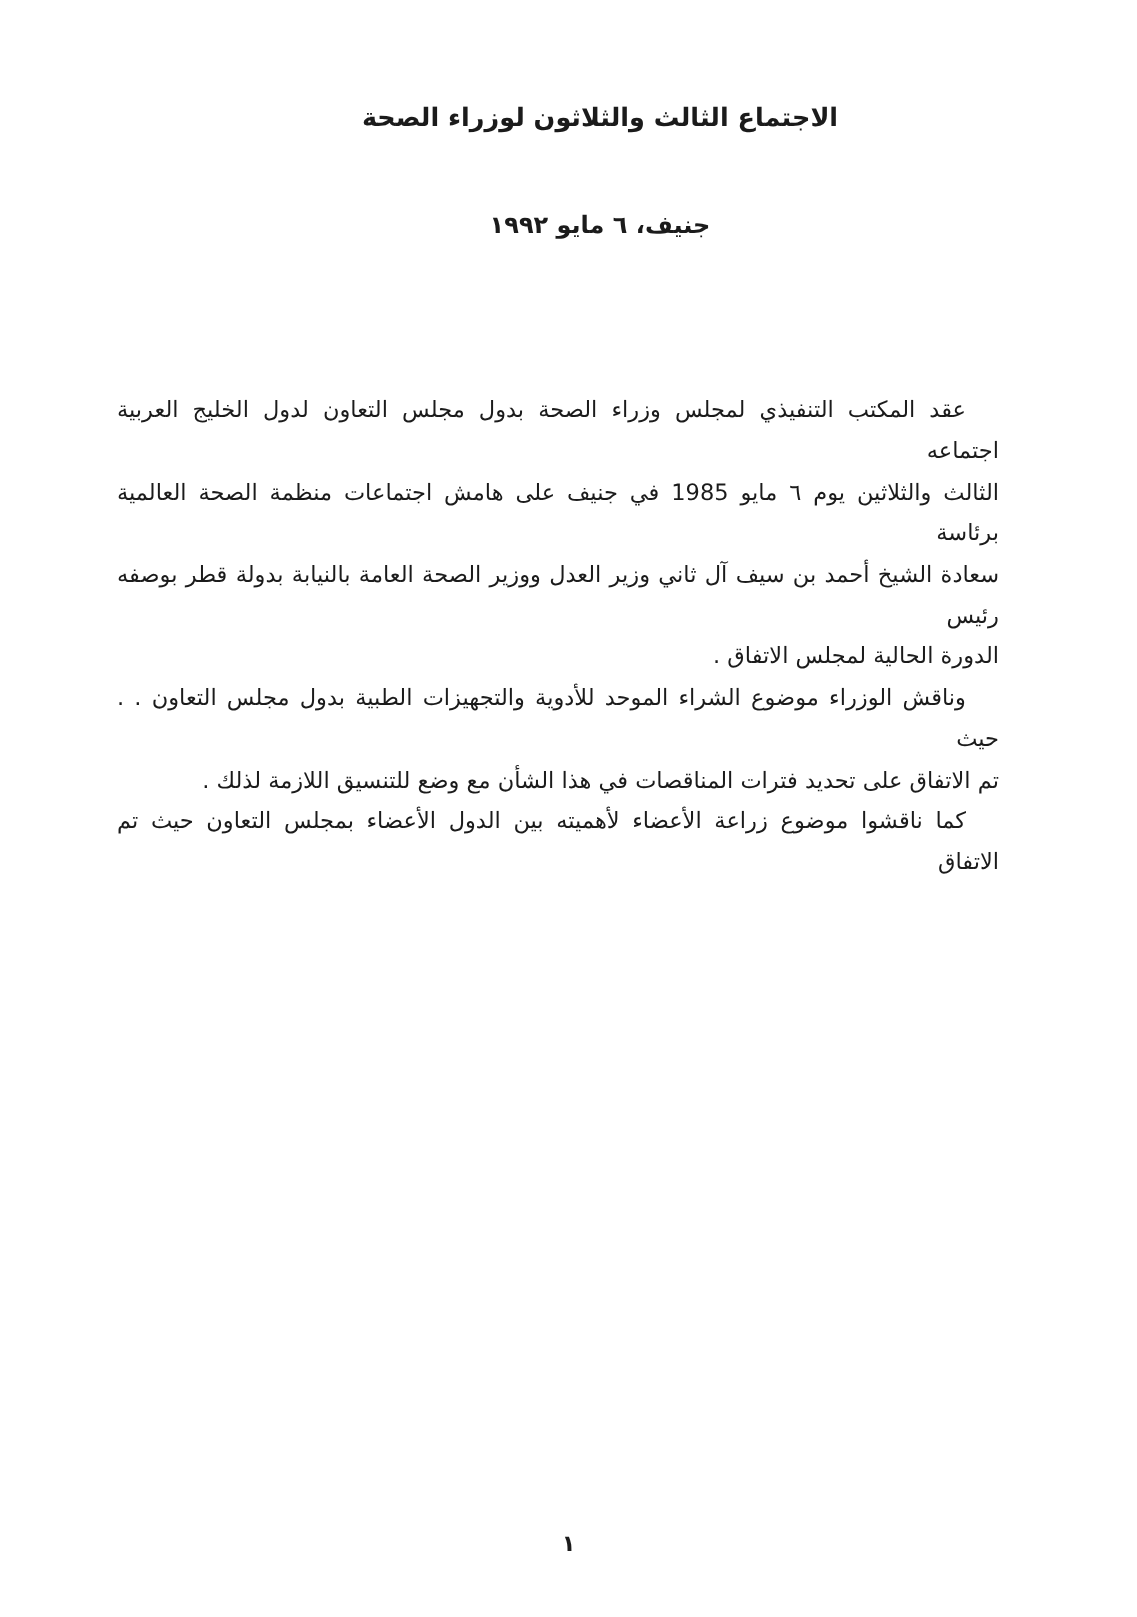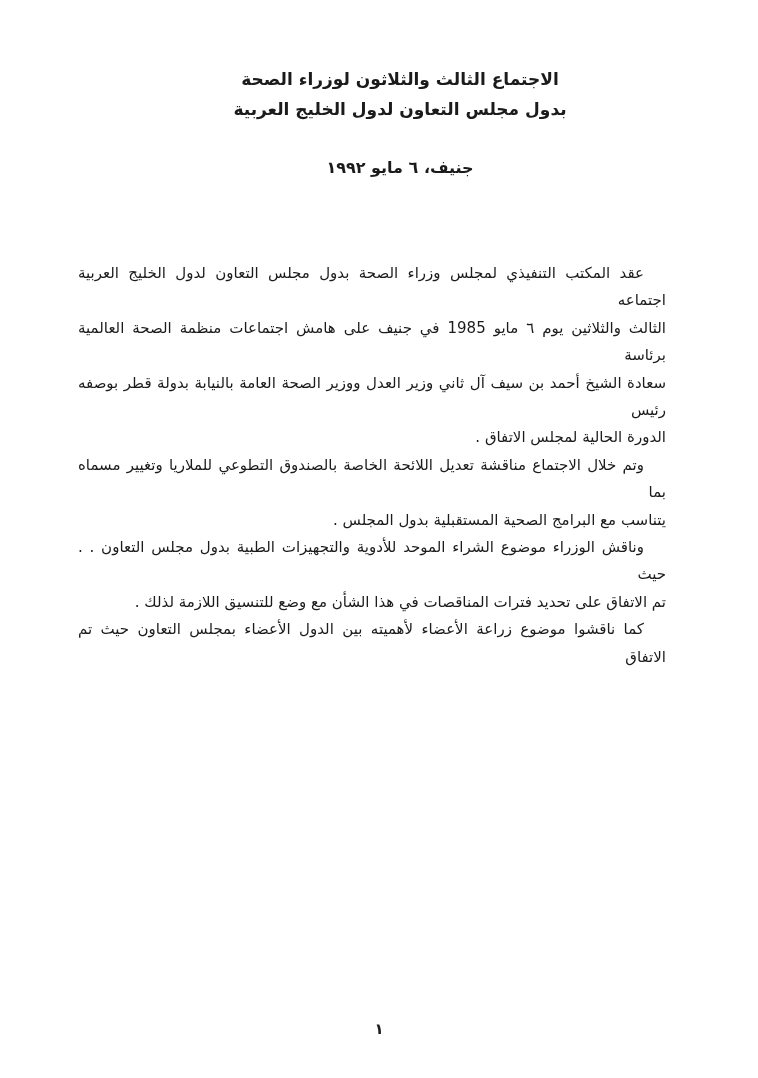--- a/index.html
+++ b/index.html
@@ -25,21 +25,21 @@
     direction: rtl;
   }
   .title-line {
     font-size: 17px;
     font-weight: 700;
     line-height: 30px;
     letter-spacing: 0.2px;
   }
   .dateline {
     position: absolute;
-    top: 158px;
+    top: 140px;
     left: 42px;
     right: 0;
     text-align: center;
     direction: rtl;
     font-size: 16px;
     font-weight: 700;
   }
   .body-text {
     position: absolute;
     top: 260px;
@@ -77,35 +77,30 @@
     font-weight: 700;
   }
 </style>
 </head>
 <body>
 
 <div class="page">
 
   <div class="title-block">
     <div class="title-line">الاجتماع الثالث والثلاثون لوزراء الصحة</div>
-    <div class="title-line">بدول مجلس التعاون لدول الخليج العربية</div>
   </div>
 
   <div class="dateline">جنيف، ٦ مايو ١٩٩٢</div>
 
   <div class="body-text">
       <div class="para">
         <div class="line">عقد المكتب التنفيذي لمجلس وزراء الصحة بدول مجلس التعاون لدول الخليج العربية اجتماعه</div>
         <div class="line">الثالث والثلاثين يوم ٦ مايو 1985 في جنيف على هامش اجتماعات منظمة الصحة العالمية برئاسة</div>
         <div class="line">سعادة الشيخ أحمد بن سيف آل ثاني وزير العدل ووزير الصحة العامة بالنيابة بدولة قطر بوصفه رئيس</div>
         <div class="line last">الدورة الحالية لمجلس الاتفاق .</div>
-      </div>
-      <div class="para">
-        <div class="line">وتم خلال الاجتماع مناقشة تعديل اللائحة الخاصة بالصندوق التطوعي للملاريا وتغيير مسماه بما</div>
-        <div class="line last">يتناسب مع البرامج الصحية المستقبلية بدول المجلس .</div>
       </div>
       <div class="para">
         <div class="line">وناقش الوزراء موضوع الشراء الموحد للأدوية والتجهيزات الطبية بدول مجلس التعاون . . حيث</div>
         <div class="line last">تم الاتفاق على تحديد فترات المناقصات في هذا الشأن مع وضع للتنسيق اللازمة لذلك .</div>
       </div>
       <div class="para">
         <div class="line">كما ناقشوا موضوع زراعة الأعضاء لأهميته بين الدول الأعضاء بمجلس التعاون حيث تم الاتفاق</div>
       </div>
     </div>
 

